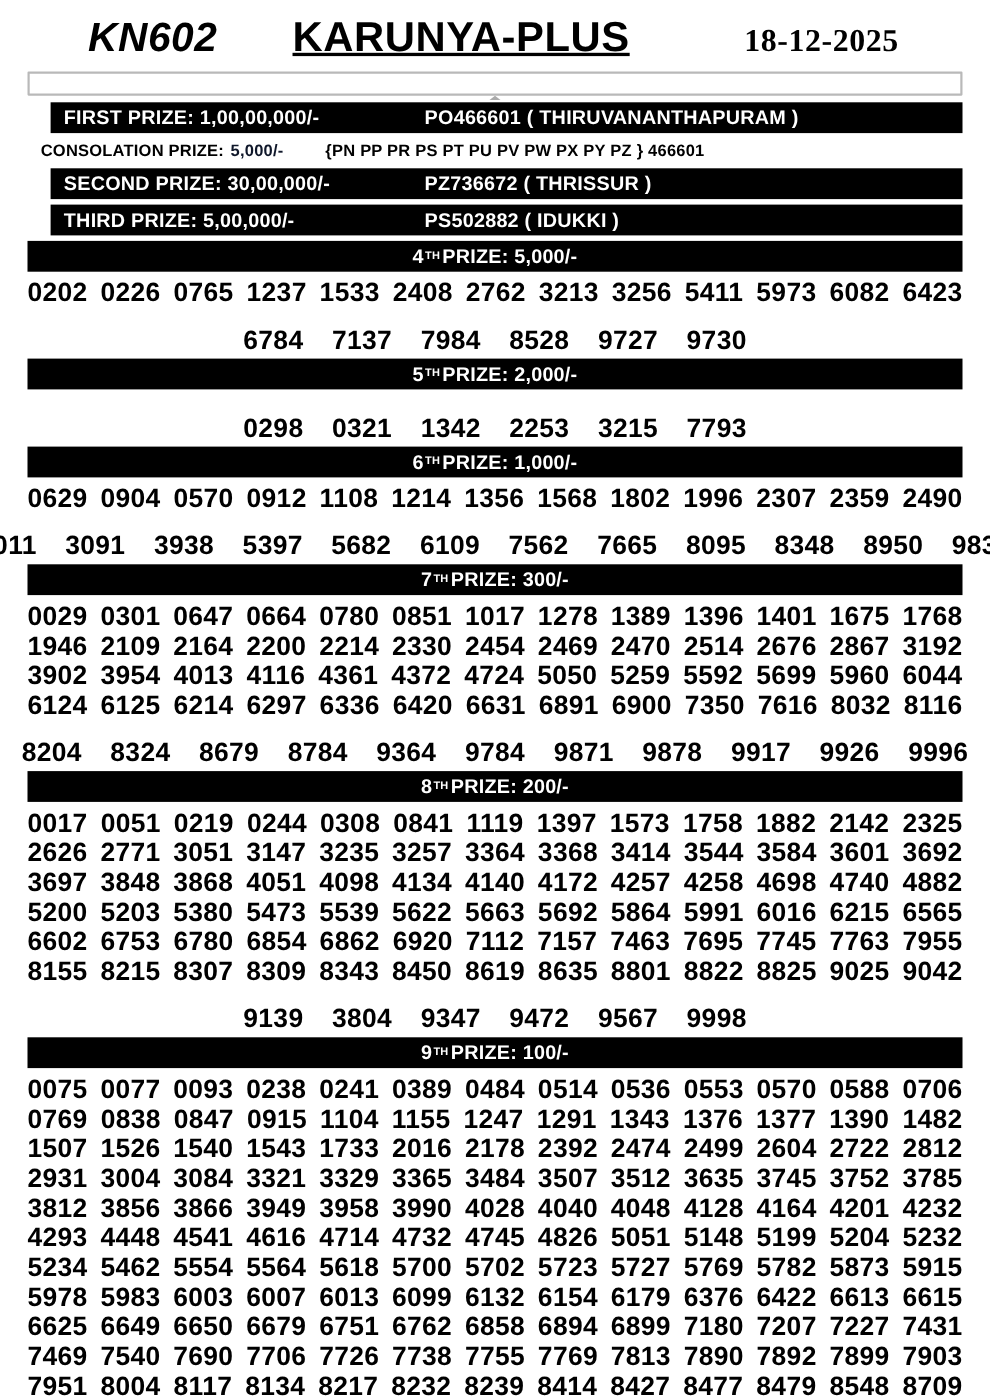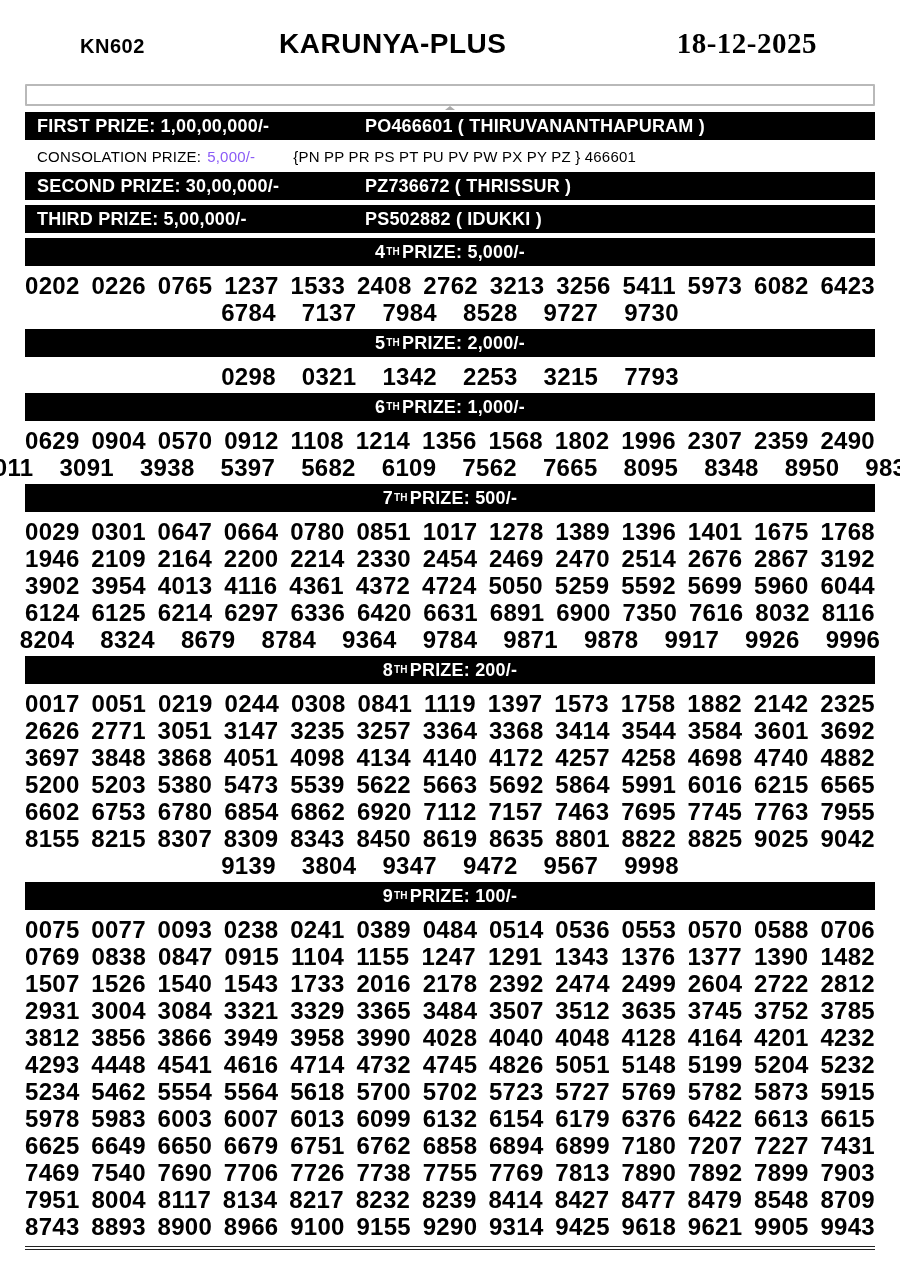--- a/index.html
+++ b/index.html
@@ -11,22 +11,22 @@
     overflow:hidden;
   }
   .page{width:850px;margin:0 auto;}
 
   
   .top-header{
     display:flex;align-items:baseline;
     padding:12px 30px 6px 55px;
     font-weight:bold;
   }
-  .draw-code{font-size:20px;letter-spacing:.5px;}
-  .main-title{font-size:28px;letter-spacing:.5px;margin:16px auto;transform:translateX(-18px);}
+  .draw-code{font-size:37px;letter-spacing:.5px;font-style:italic;}
+  .main-title{font-size:38px;letter-spacing:.5px;margin:1px auto;transform:translateX(-18px);text-decoration:underline;}
   .draw-date{font-size:29px;letter-spacing:.5px;margin-right:28px;font-family:Liberation Serif, serif;}
 
   
   .search-box-wrap{position:relative;margin:2px 0 6px 0;}
   .search-box{
     width:100%;box-sizing:border-box;height:22px;
     border:2px solid #b9b9b9;border-radius:1px;background:#fff;
     font-size:13px;padding:0 6px;outline:none;
   }
   .caret-mark{
@@ -35,43 +35,43 @@
     border-bottom:4px solid #aaa;
   }
 
   
   .bar{
     background:#000;color:#fff;
     font-weight:bold;font-size:18px;
     height:28px;display:flex;align-items:center;
     margin-bottom:5px;letter-spacing:.2px;
   }
-  .bar.major{padding-left:12px;}
+  .bar.major{padding-left:12px;margin-left:21px;}
   .bar.major .bar-label{flex:0 0 328px;}
   .bar.center{justify-content:center;}
   .bar sup{font-size:10px;line-height:0;margin:0 2px 0 1px;vertical-align:super;}
 
   
   .consolation{
     display:flex;align-items:flex-end;
-    font-weight:normal;font-size:15px;
+    font-weight:bold;font-size:15px;
     padding:3px 0 3px 12px;margin-bottom:4px;letter-spacing:.2px;
   }
-  .consolation .amount{color:#8b5cf6;margin:0 10px 0 6px;}
+  .consolation .amount{color:#0f172a;margin:0 10px 0 6px;}
   .consolation .series{margin-left:28px;}
 
   
   .rows{padding:1px 0 3px 0;}
   .num-row{
     display:flex;
     height:27px;font-weight:bold;font-size:24px;
     letter-spacing:.3px;
   }
   .num-row.full{justify-content:space-between;}
-  .num-row.partial{justify-content:center;gap:26px;}
+  .num-row.partial{justify-content:center;gap:26px;margin-top:16px;}
   .num{white-space:nowrap;font-variant-numeric:tabular-nums;}
 
   
   .bottom-rule{
     border:0;border-top:4px double #222;
     margin:3px 0 0 0;
   }
 </style>
 </head>
 <body>
@@ -188,21 +188,21 @@
           <span class="num">7665</span>
           <span class="num">8095</span>
           <span class="num">8348</span>
           <span class="num">8950</span>
           <span class="num">9836</span>
         </div>
       </div>
       <div class="bar center">
         <span>7</span>
         <sup>TH</sup>
-        <span> PRIZE: 500/-</span>
+        <span> PRIZE: 300/-</span>
       </div>
       <div class="rows">
         <div class="num-row full">
           <span class="num">0029</span>
           <span class="num">0301</span>
           <span class="num">0647</span>
           <span class="num">0664</span>
           <span class="num">0780</span>
           <span class="num">0851</span>
           <span class="num">1017</span>

